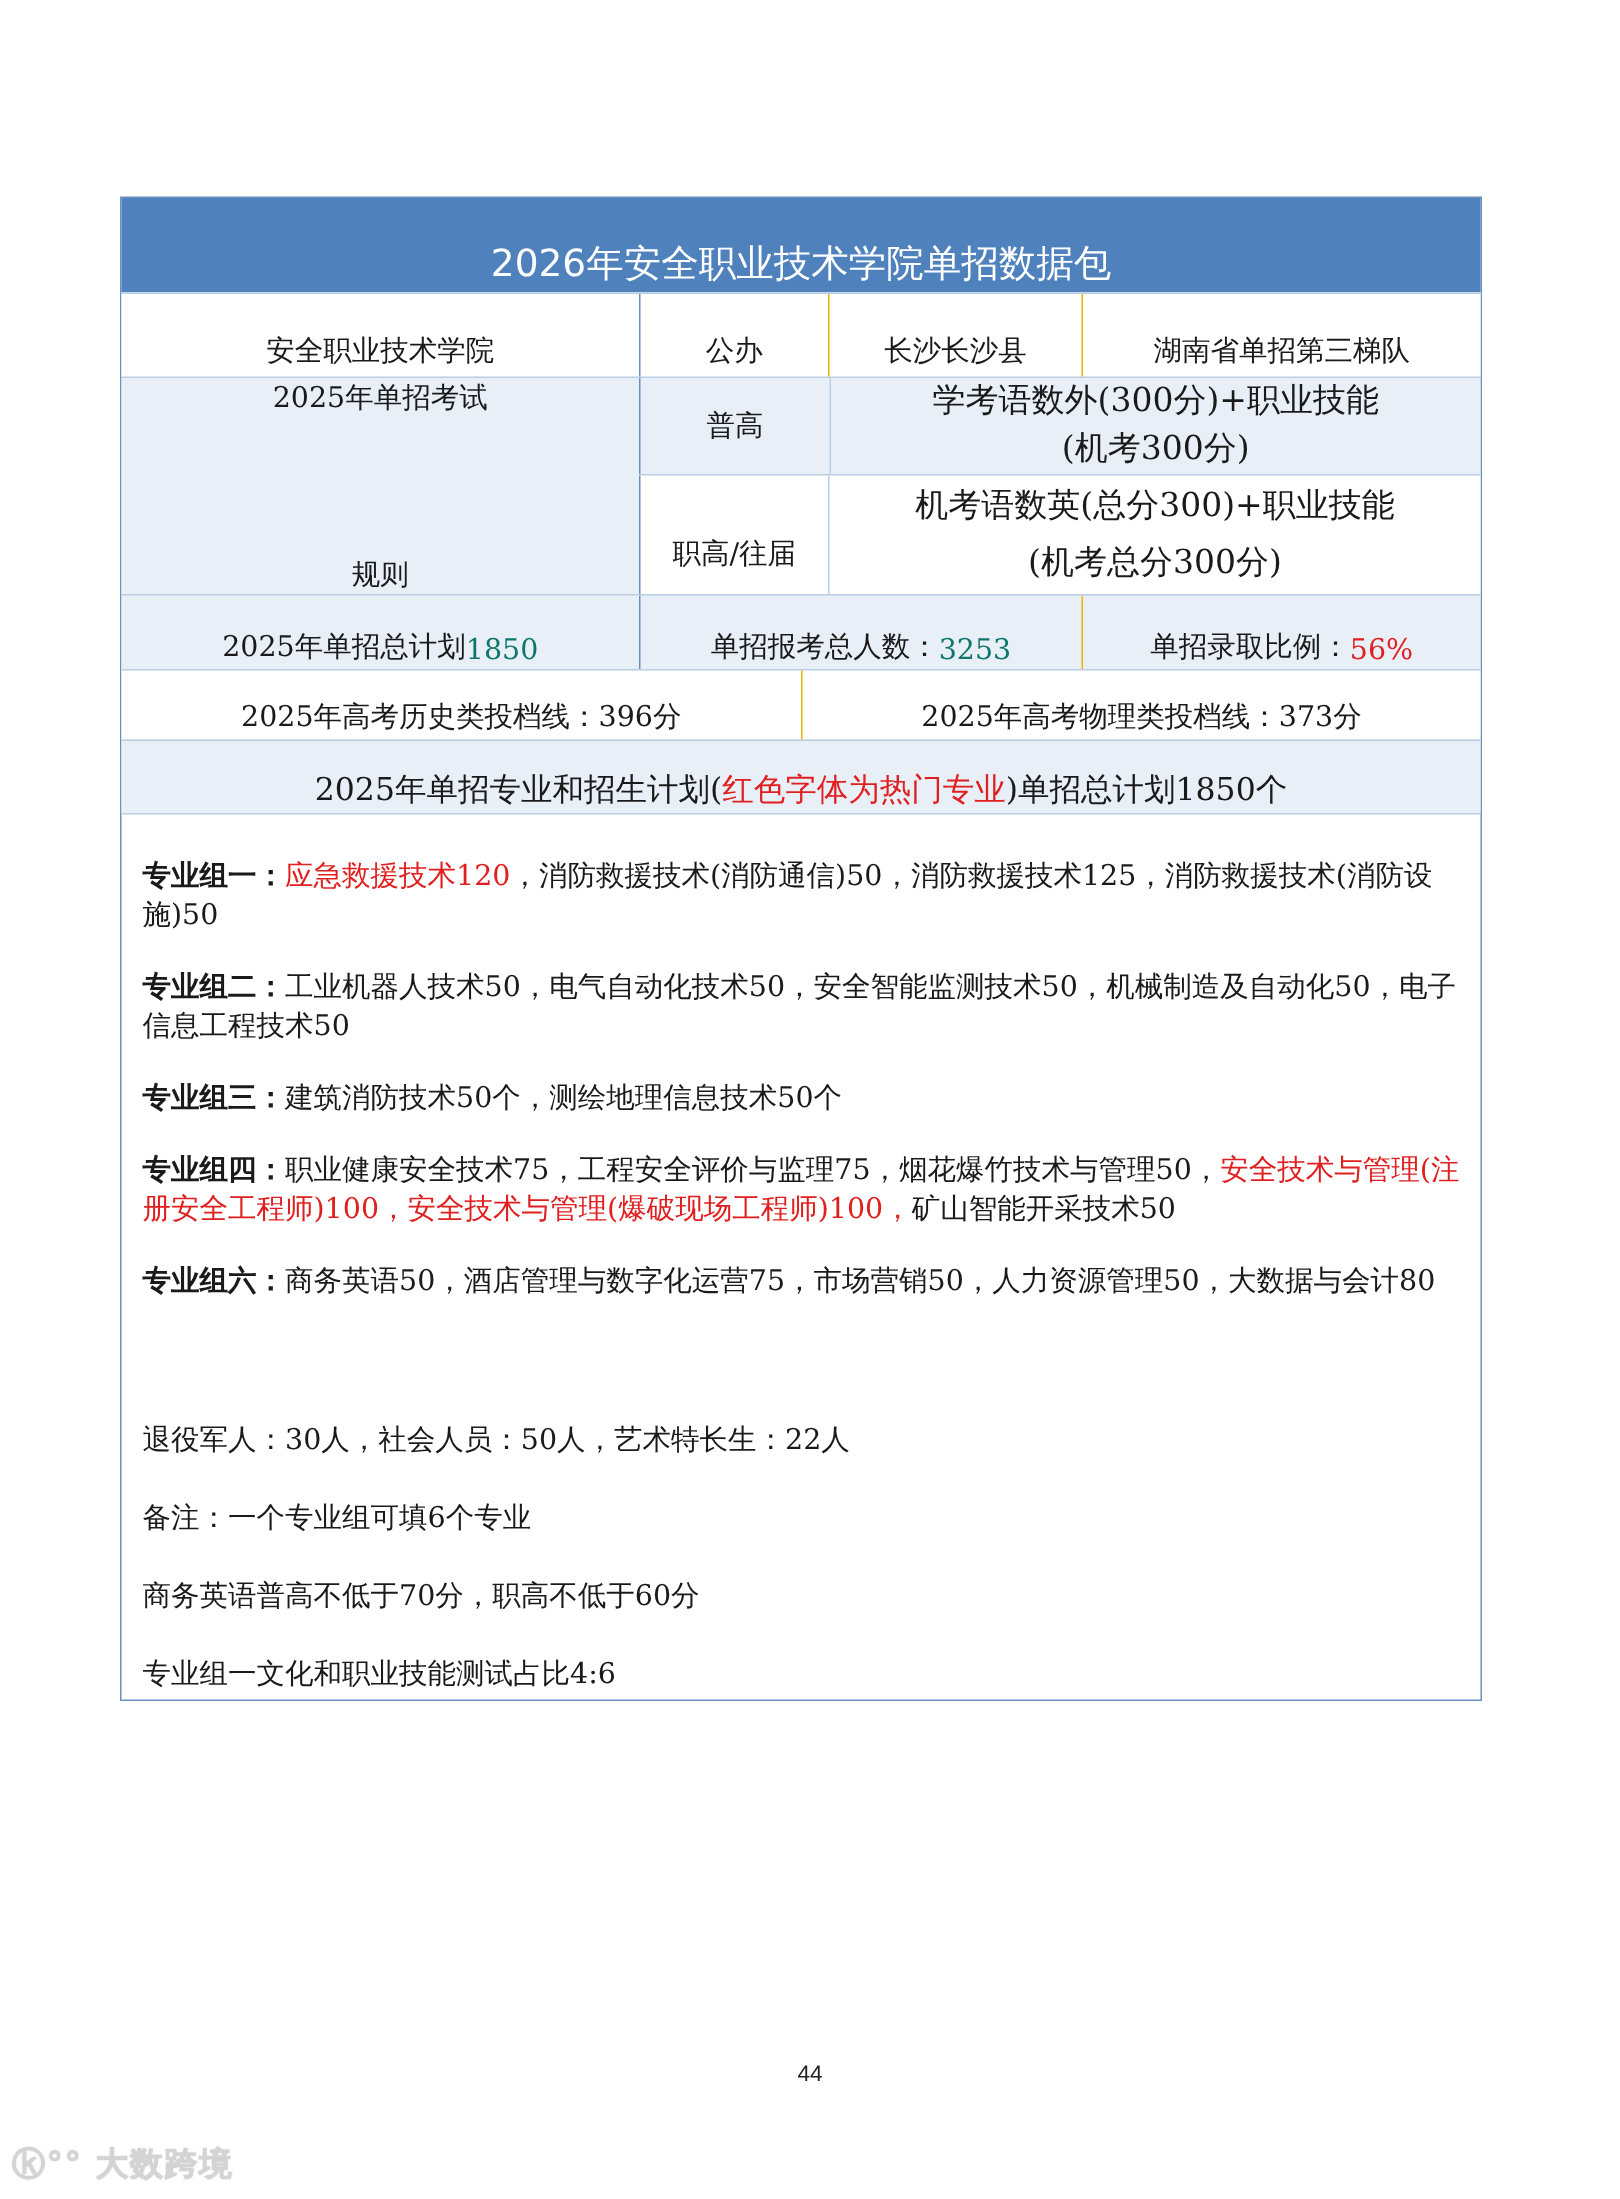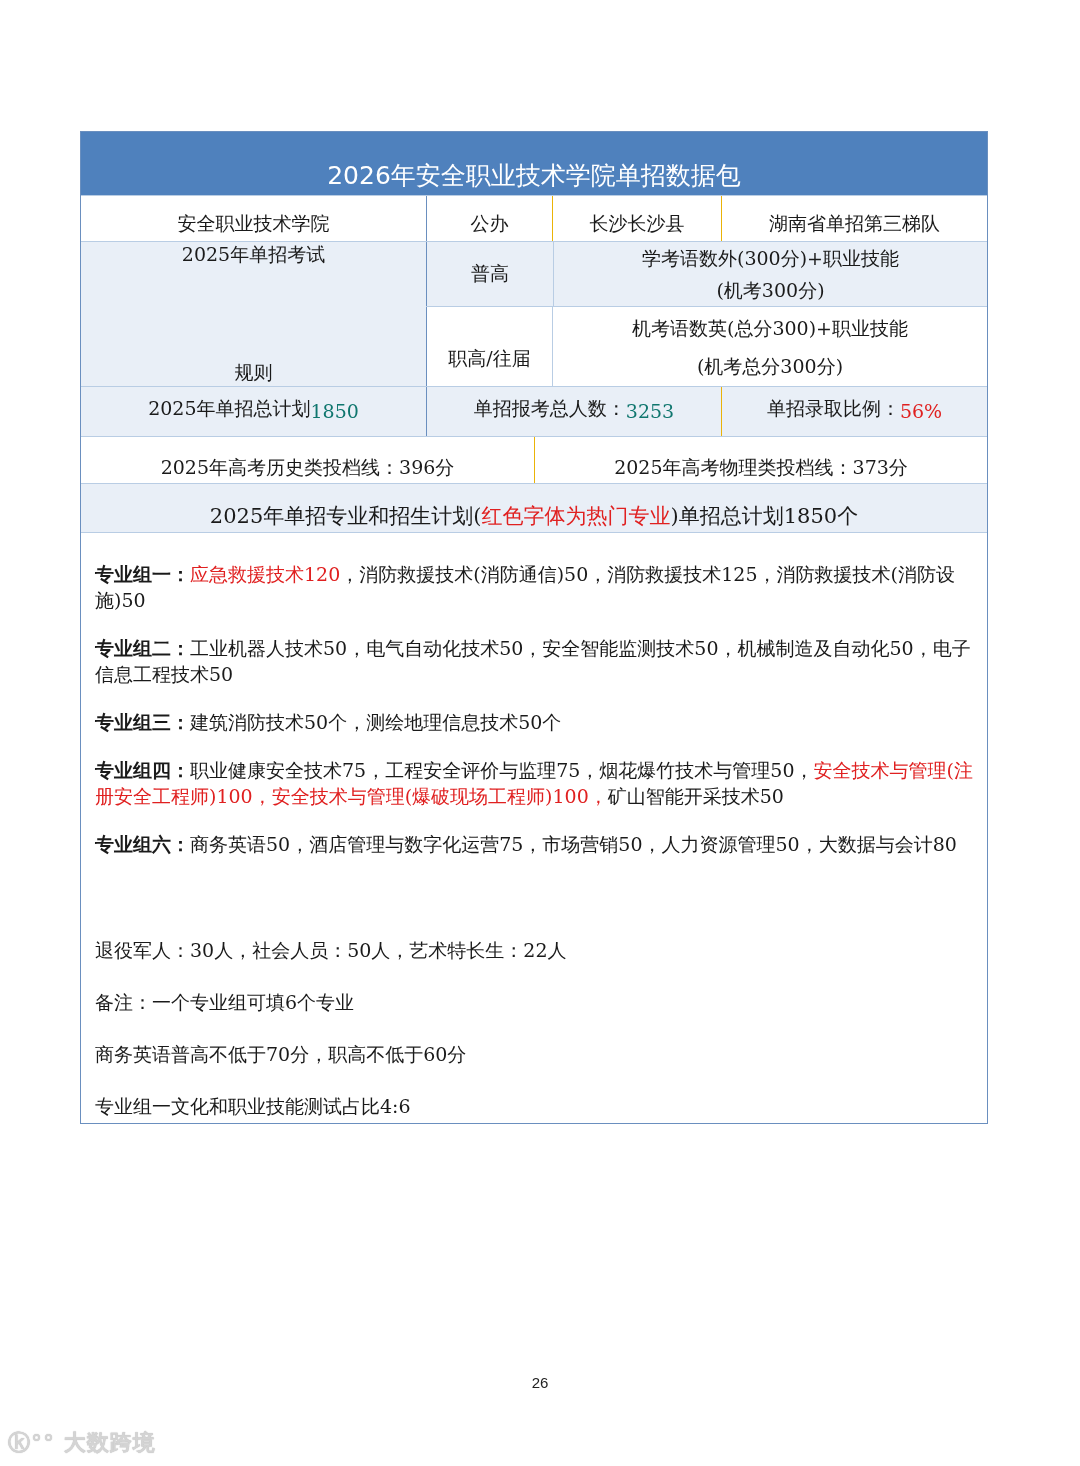--- a/index.html
+++ b/index.html
@@ -22,40 +22,40 @@
   .cell {
     display: flex; align-items: flex-end; justify-content: center;
     font-size: 19px; box-sizing: border-box; text-align: center;
     border-left: 1px solid #eab308;
   }
   .cell:first-child { border-left: none; }
   .cell.sep { border-left: 1.5px solid #6a8fbf; }
   .shade { background: #e9eff7; justify-content: center; }
   .white { background: #ffffff; }
 
-  .r1 { height: 46px; justify-content: center; }
+  .r1 { height: 56px; justify-content: center; }
   .r1 .cell { padding-bottom: 4px; }
   .c-school { width: 345px; }
   .c-type { width: 126px; }
   .c-city { width: 169px; }
   .c-tier { flex: 1; }
 
   .r2 { height: 145px; }
   .rule-label { width: 345px; flex-direction: column; justify-content: space-between; align-items: center; gap: 20px; padding-top: 0; }
   .rule-sub { display: flex; flex-direction: column; flex: 1; }
   .sub-row { display: flex; }
   .sub-row.a { height: 64px; }
   .sub-row.b { height: 80px; border-top: 1px solid #b9cde4; }
   .sub-name { width: 126px; border-left: 1.5px solid #6a8fbf; display: flex; align-items: center; justify-content: center; font-size: 19px; }
   .sub-row.b .sub-name { align-items: flex-end; padding-bottom: 14px; box-sizing: border-box; }
-  .sub-desc { flex: 1; border-left: 1px solid #b9cde4; display: flex; flex-direction: column; align-items: center; justify-content: center; font-size: 19px; line-height: 32px; }
+  .sub-desc { flex: 1; border-left: 1px solid #b9cde4; display: flex; flex-direction: column; align-items: center; justify-content: center; font-size: 22px; line-height: 32px; }
   .sub-row.b .sub-desc { line-height: 38px; text-align: center; }
 
   .r3 { height: 50px; }
-  .r3 .cell { padding-bottom: 14px; }
+  .r3 .cell { padding-bottom: 2px; }
   .c-plan { width: 345px; }
   .c-apply { width: 295px; }
   .c-ratio { flex: 1; }
   .blue { color: #0f766e; }
   .red { color: #e02020; }
 
   .r4 { height: 47px; }
   .r4 .cell { padding-bottom: 2px; width: 50%; }
 
   .r5 { height: 49px; }
@@ -160,17 +160,17 @@
       <span class="lbl">专业组六：</span><span>商务英语50，酒店管理与数字化运营75，市场营销50，人力资源管理50，大数据与会计80</span>
     </div>
     <div class="gap"></div>
     <div class="note">退役军人：30人，社会人员：50人，艺术特长生：22人</div>
     <div class="note">备注：一个专业组可填6个专业</div>
     <div class="note">商务英语普高不低于70分，职高不低于60分</div>
     <div class="note" style="margin-bottom:0">专业组一文化和职业技能测试占比4:6</div>
   </div>
 </div>
 
-<div class="footer-page">26</div>
+<div class="footer-page">44</div>
 <div class="watermark">
   <span>ⓚ°°</span>
   <span>大数跨境</span>
 </div>
 
 </body></html>

